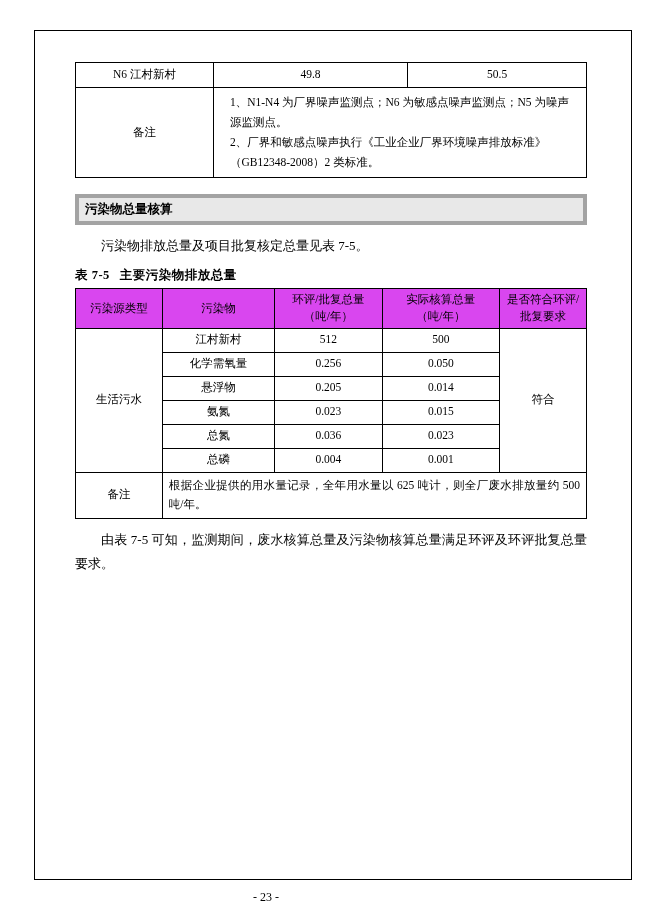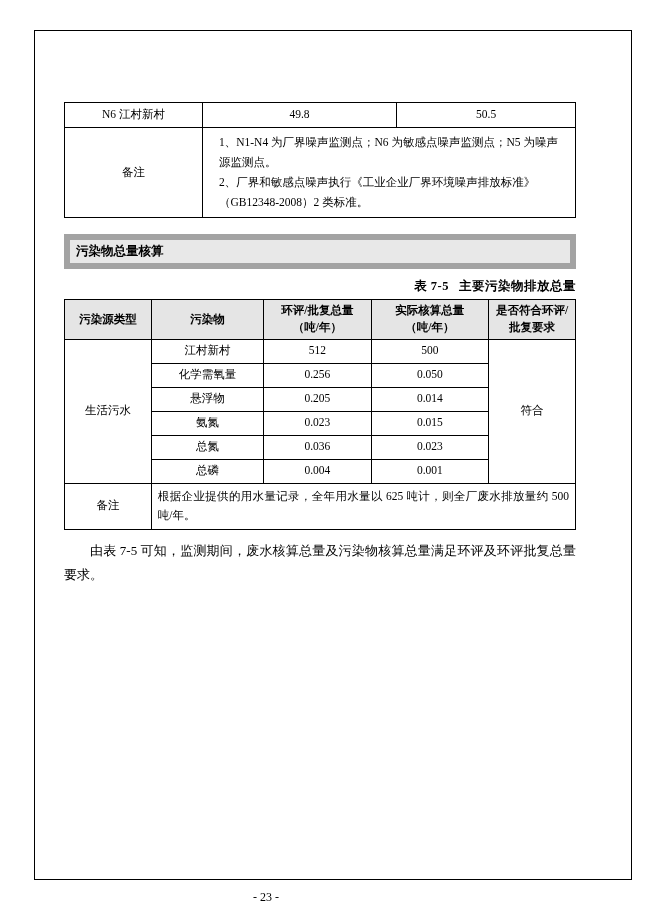--- a/index.html
+++ b/index.html
@@ -25,24 +25,23 @@
     position: absolute;
     left: 34px;
     top: 30px;
     width: 598px;
     height: 850px;
     border: 1px solid #000;
     box-sizing: border-box;
   }
   .content {
     position: absolute;
-    left: 64px;
+    left: 75px;
     top: 62px;
     width: 512px;
-    margin-top: 40px;
   }
   table {
     border-collapse: collapse;
     width: 100%;
     font-size: 11.5px;
     font-family: "Liberation Serif", serif;
   }
   table td, table th {
     border: 1px solid #000;
     padding: 2px 4px;
@@ -64,47 +63,46 @@
   }
   p.para {
     font-size: 13px;
     line-height: 1.85;
     text-indent: 26px;
     margin: 9px 0 0 0;
     text-align: justify;
   }
   .section-head {
     margin-top: 16px;
-    border: 6px solid #a3a3a3;
+    border: 4px solid #a3a3a3;
     background: #e8e8e8;
     font-size: 12.5px;
     font-weight: bold;
     padding: 3px 6px;
     line-height: 1.4;
   }
   .tbl-title {
-    text-align: right;
+    text-align: left;
     font-size: 12.5px;
     font-weight: bold;
     margin: 9px 0 4px 0;
     letter-spacing: 0.5px;
   }
   .tbl-title .num {
     margin-right: 10px;
   }
   .t75 {
     font-size: 11.5px;
   }
   .t75 td {
     height: 19px;
   }
   .t75 .hdr {
-    background: #e5e5e5;
+    background: #d946ef;
     line-height: 1.35;
-    font-weight: bold;
   }
   .t75 .note {
     text-align: left;
     padding: 3px 6px;
     line-height: 1.7;
     text-align: justify;
   }
   .t75 .notelabel {
     width: 72px;
     text-align: center;
@@ -140,20 +138,21 @@
           <div>1、N1-N4 为厂界噪声监测点；N6 为敏感点噪声监测点；N5 为噪声源监测点。</div>
           <div>2、厂界和敏感点噪声执行《工业企业厂界环境噪声排放标准》（GB12348-2008）2 类标准。</div>
         </td>
       </tr>
     </tbody>
       </table>
 
 
     <div class="section-head">污染物总量核算</div>
 
+    <p class="para">污染物排放总量及项目批复核定总量见表 7-5。</p>
 
     <div class="tbl-title">
       <span class="num">表 7-5</span><span>主要污染物排放总量</span>
     </div>
 
     <table class="t75">
       <tbody>
           <tr class="hdr">
         <td style="width:17%">污染源类型</td>
         <td style="width:22%">污染物</td>

